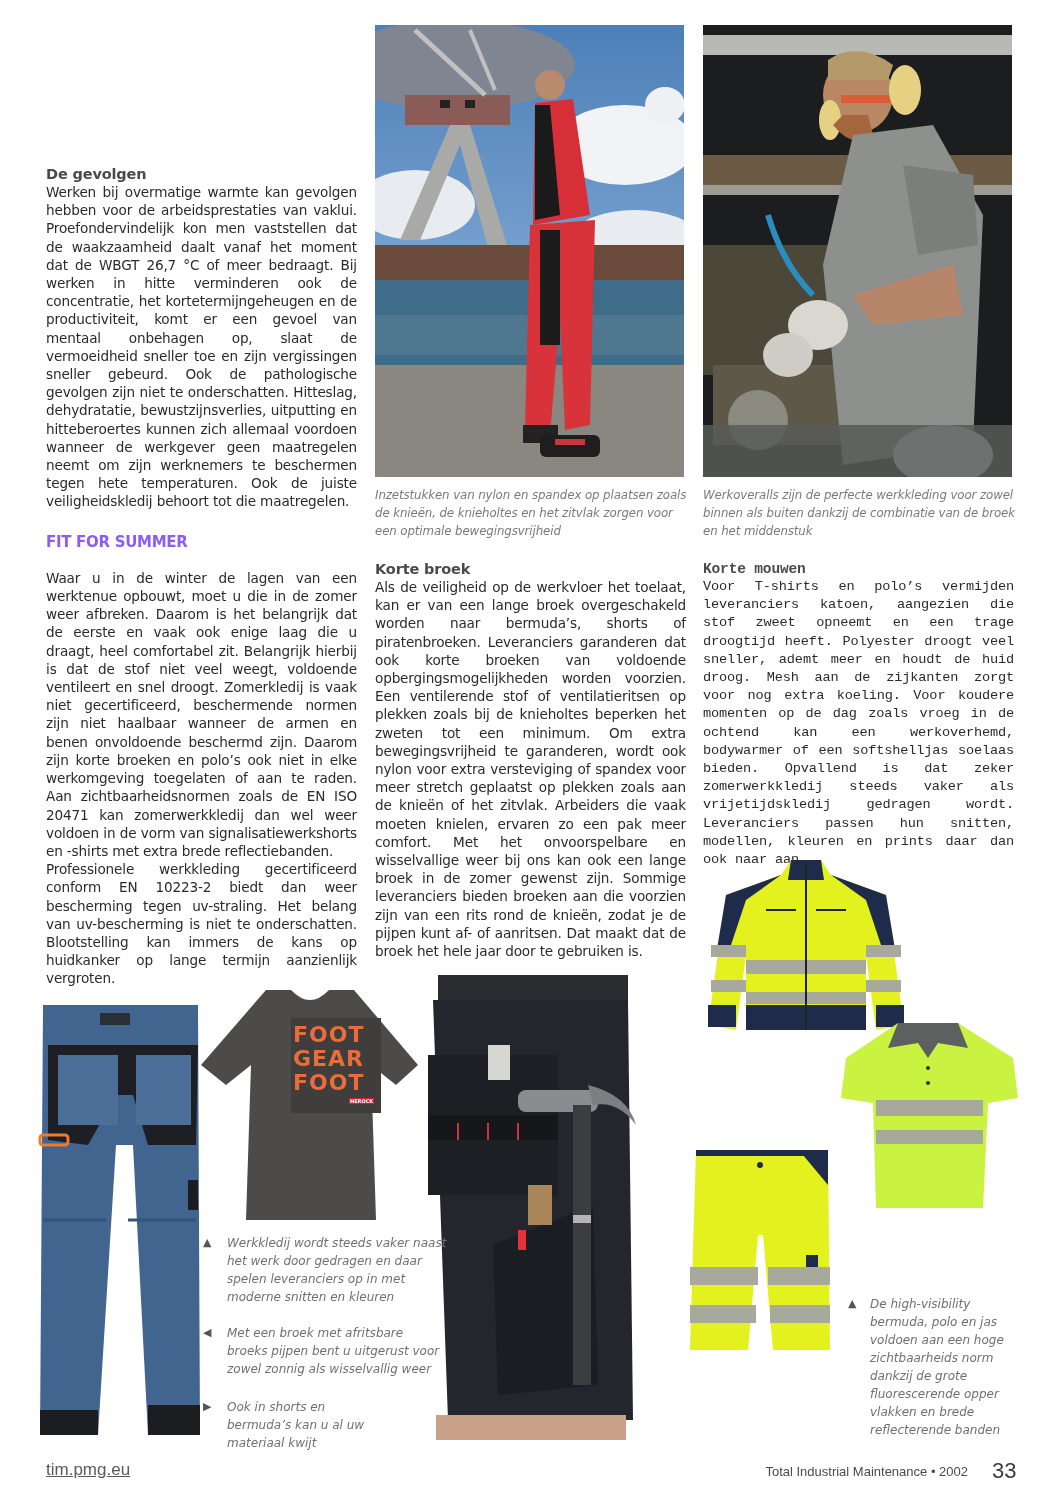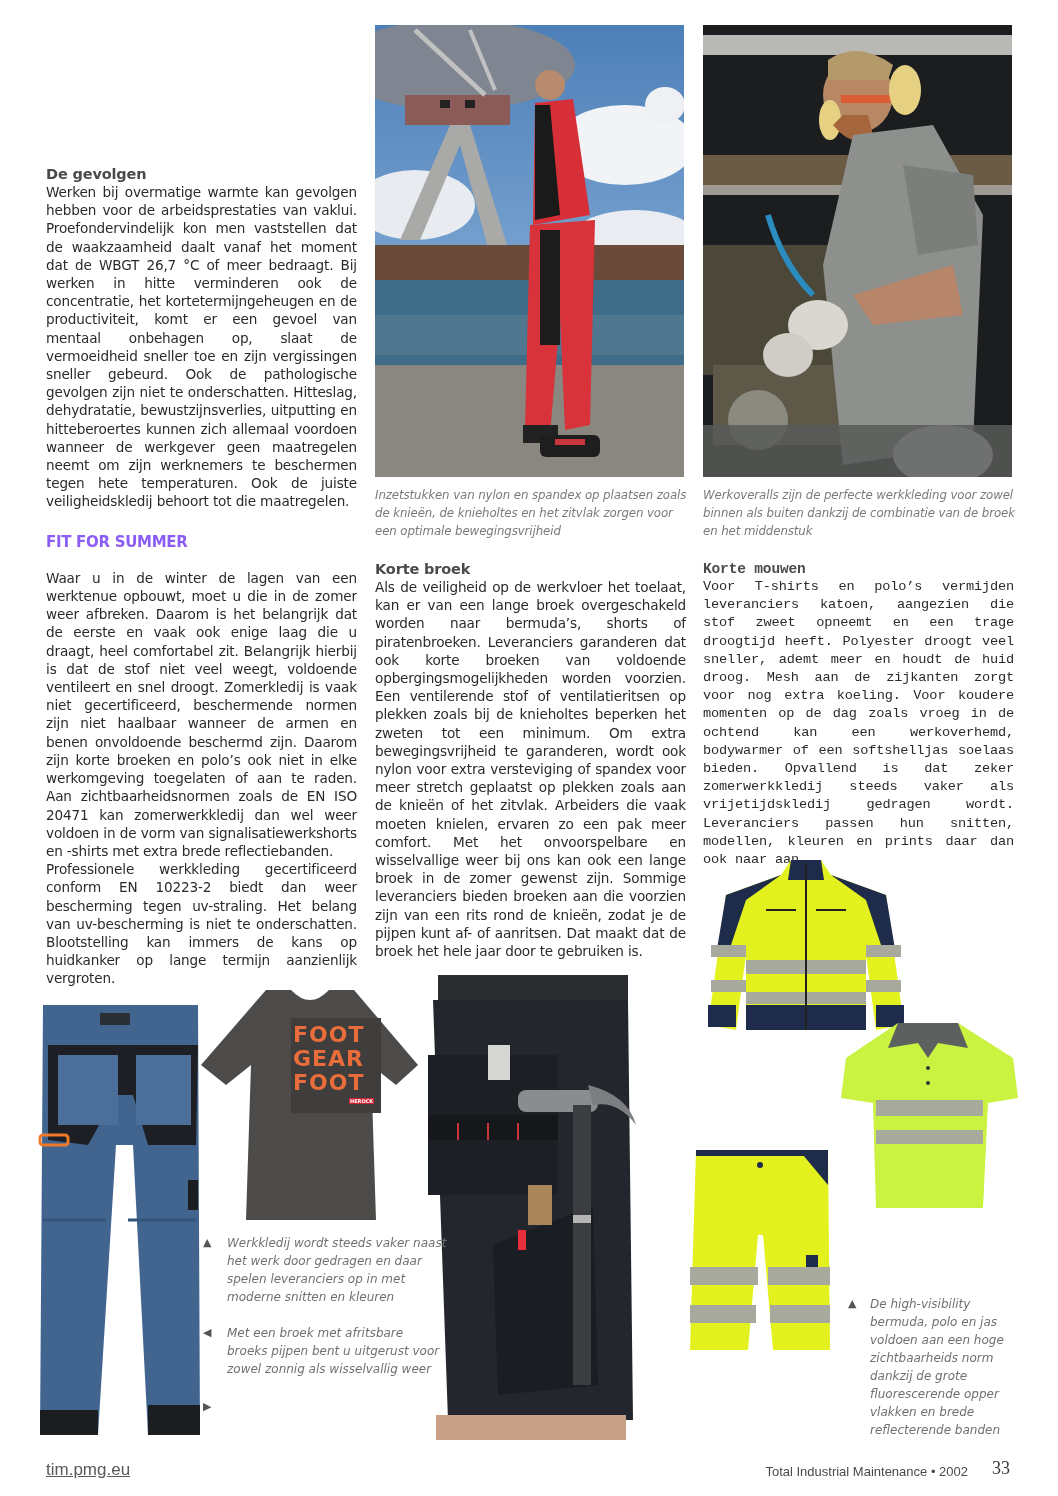--- a/index.html
+++ b/index.html
@@ -10,21 +10,21 @@
   .body-text p{margin:0;}
   .head{font-weight:bold;font-size:14.5px;color:#4a4a4a;line-height:18px;margin:0;}
   .section-head{font-weight:bold;font-size:15px;color:#8b5cf6;margin:0;letter-spacing:-0.3px;}
   .caption{font-style:italic;font-size:11.8px;line-height:18px;color:#7a7a7a;letter-spacing:-0.1px;}
   .photo{position:absolute;overflow:hidden;}
   .bullet-cap{position:absolute;font-style:italic;font-size:12px;line-height:18px;color:#707070;}
   .bullet-cap .tri{position:absolute;left:0;top:0;color:#555;font-style:normal;font-size:11px;}
   .bullet-cap .txt{position:absolute;left:24px;top:0;width:220px;}
   .footer-url{position:absolute;left:46px;top:1460px;font-family:"Liberation Sans",sans-serif;font-size:17px;color:#5a5a5a;text-decoration:underline;}
   .footer-mag{position:absolute;right:90px;top:1464px;font-family:"Liberation Sans",sans-serif;font-size:13px;color:#4a4a4a;}
-  .footer-page{position:absolute;left:992px;top:1458px;font-family:Liberation Serif, serif;font-size:18px;color:#3a3a3a;}
+  .footer-page{position:absolute;left:992px;top:1458px;font-family:Liberation Sans, sans-serif;font-size:22px;color:#3a3a3a;}
 </style>
 </head>
 <body>
 
 <div class="col body-text" style="left:46px;top:165px;">
   <h3 class="head">De gevolgen</h3>
   <p>Werken bij overmatige warmte kan gevolgen hebben voor de arbeidsprestaties van vaklui. Proefondervindelijk kon men vaststellen dat de waakzaamheid daalt vanaf het moment dat de WBGT 26,7 °C of meer bedraagt. Bij werken in hitte verminderen ook de concentratie, het kortetermijngeheugen en de productiviteit, komt er een gevoel van mentaal onbehagen op, slaat de vermoeidheid sneller toe en zijn vergissingen sneller gebeurd. Ook de pathologische gevolgen zijn niet te onderschatten. Hitteslag, dehydratatie, bewustzijnsverlies, uitputting en hitteberoertes kunnen zich allemaal voordoen wanneer de werkgever geen maatregelen neemt om zijn werknemers te beschermen tegen hete temperaturen. Ook de juiste veiligheidskledij behoort tot die maatregelen.</p>
   <h2 class="section-head" style="margin-top:22px;margin-bottom:18px;">FIT FOR SUMMER</h2>
   <p>Waar u in de winter de lagen van een werktenue opbouwt, moet u die in de zomer weer afbreken. Daarom is het belangrijk dat de eerste en vaak ook enige laag die u draagt, heel comfortabel zit. Belangrijk hierbij is dat de stof niet veel weegt, voldoende ventileert en snel droogt. Zomerkledij is vaak niet gecertificeerd, beschermende normen zijn niet haalbaar wanneer de armen en benen onvoldoende beschermd zijn. Daarom zijn korte broeken en polo’s ook niet in elke werkomgeving toegelaten of aan te raden. Aan zichtbaarheidsnormen zoals de EN ISO 20471 kan zomerwerkkledij dan wel weer voldoen in de vorm van signalisatiewerkshorts en -shirts met extra brede reflectiebanden.</p>
   <p>Professionele werkkleding gecertificeerd conform EN 10223-2 biedt dan weer bescherming tegen uv-straling. Het belang van uv-bescherming is niet te onderschatten. Blootstelling kan immers de kans op huidkanker op lange termijn aanzienlijk vergroten.</p>
@@ -206,20 +206,21 @@
 <div class="bullet-cap" style="left:203px;top:1234px;width:245px;height:75px;">
   <span class="tri">▲</span>
   <span class="txt">Werkkledij wordt steeds vaker naast het werk door gedragen en daar spelen leveranciers op in met moderne snitten en kleuren</span>
 </div>
 <div class="bullet-cap" style="left:203px;top:1324px;width:245px;height:56px;">
   <span class="tri">◀</span>
   <span class="txt">Met een broek met afritsbare broeks pijpen bent u uitgerust voor zowel zonnig als wisselvallig weer</span>
 </div>
 <div class="bullet-cap" style="left:203px;top:1398px;width:245px;height:40px;">
   <span class="tri">▶</span>
+  <span class="txt" style="width:160px;">Ook in shorts en bermuda’s kan u al uw materiaal kwijt</span>
 </div>
 <div class="bullet-cap" style="left:848px;top:1295px;width:180px;height:130px;">
   <span class="tri">▲</span>
   <span class="txt" style="left:22px;width:150px;">De high-visibility bermuda, polo en jas voldoen aan een hoge zichtbaarheids norm dankzij de grote fluorescerende opper vlakken en brede reflecterende banden</span>
 </div>
 
 <a class="footer-url">tim.pmg.eu</a>
 <div class="footer-mag">Total Industrial Maintenance • 2002</div>
 <div class="footer-page">33</div>
 

